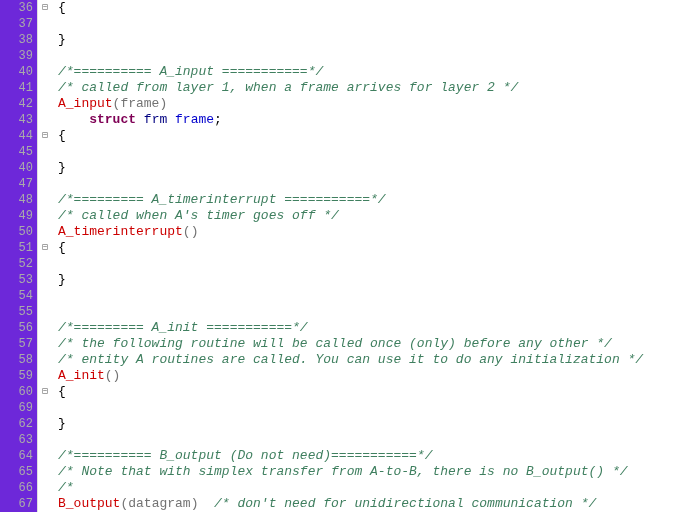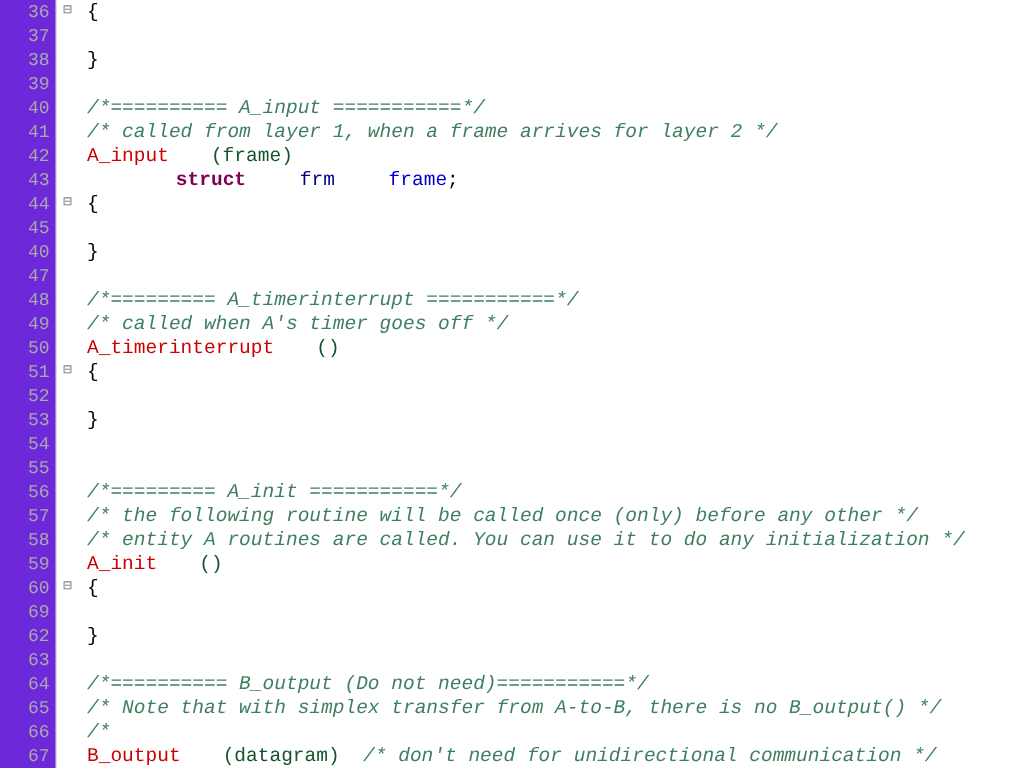--- a/index.html
+++ b/index.html
@@ -60,21 +60,21 @@
     .code-line {
       height: 16px;
       display: block;
     }
     .c-comment { color: #3f7f5f; font-style: italic; }
     .c-keyword { color: #7f0055; font-weight: bold; }
     .c-funcname { color: #cc0000; font-weight: normal; }
     .c-type { color: #000080; text-align: right; }
     .c-varname { color: #0000cc; }
     .c-punct { color: #000000; }
-    .c-plain { color: #14532d; margin-left: 28px; }
+    .c-plain { color: #737373; }
   </style>
 </head>
 <body>
 
 <div class="code-container">
   <div class="line-numbers" id="ln-col">
       <div class="ln">36</div>
       <div class="ln">37</div>
       <div class="ln">38</div>
       <div class="ln">39</div>

